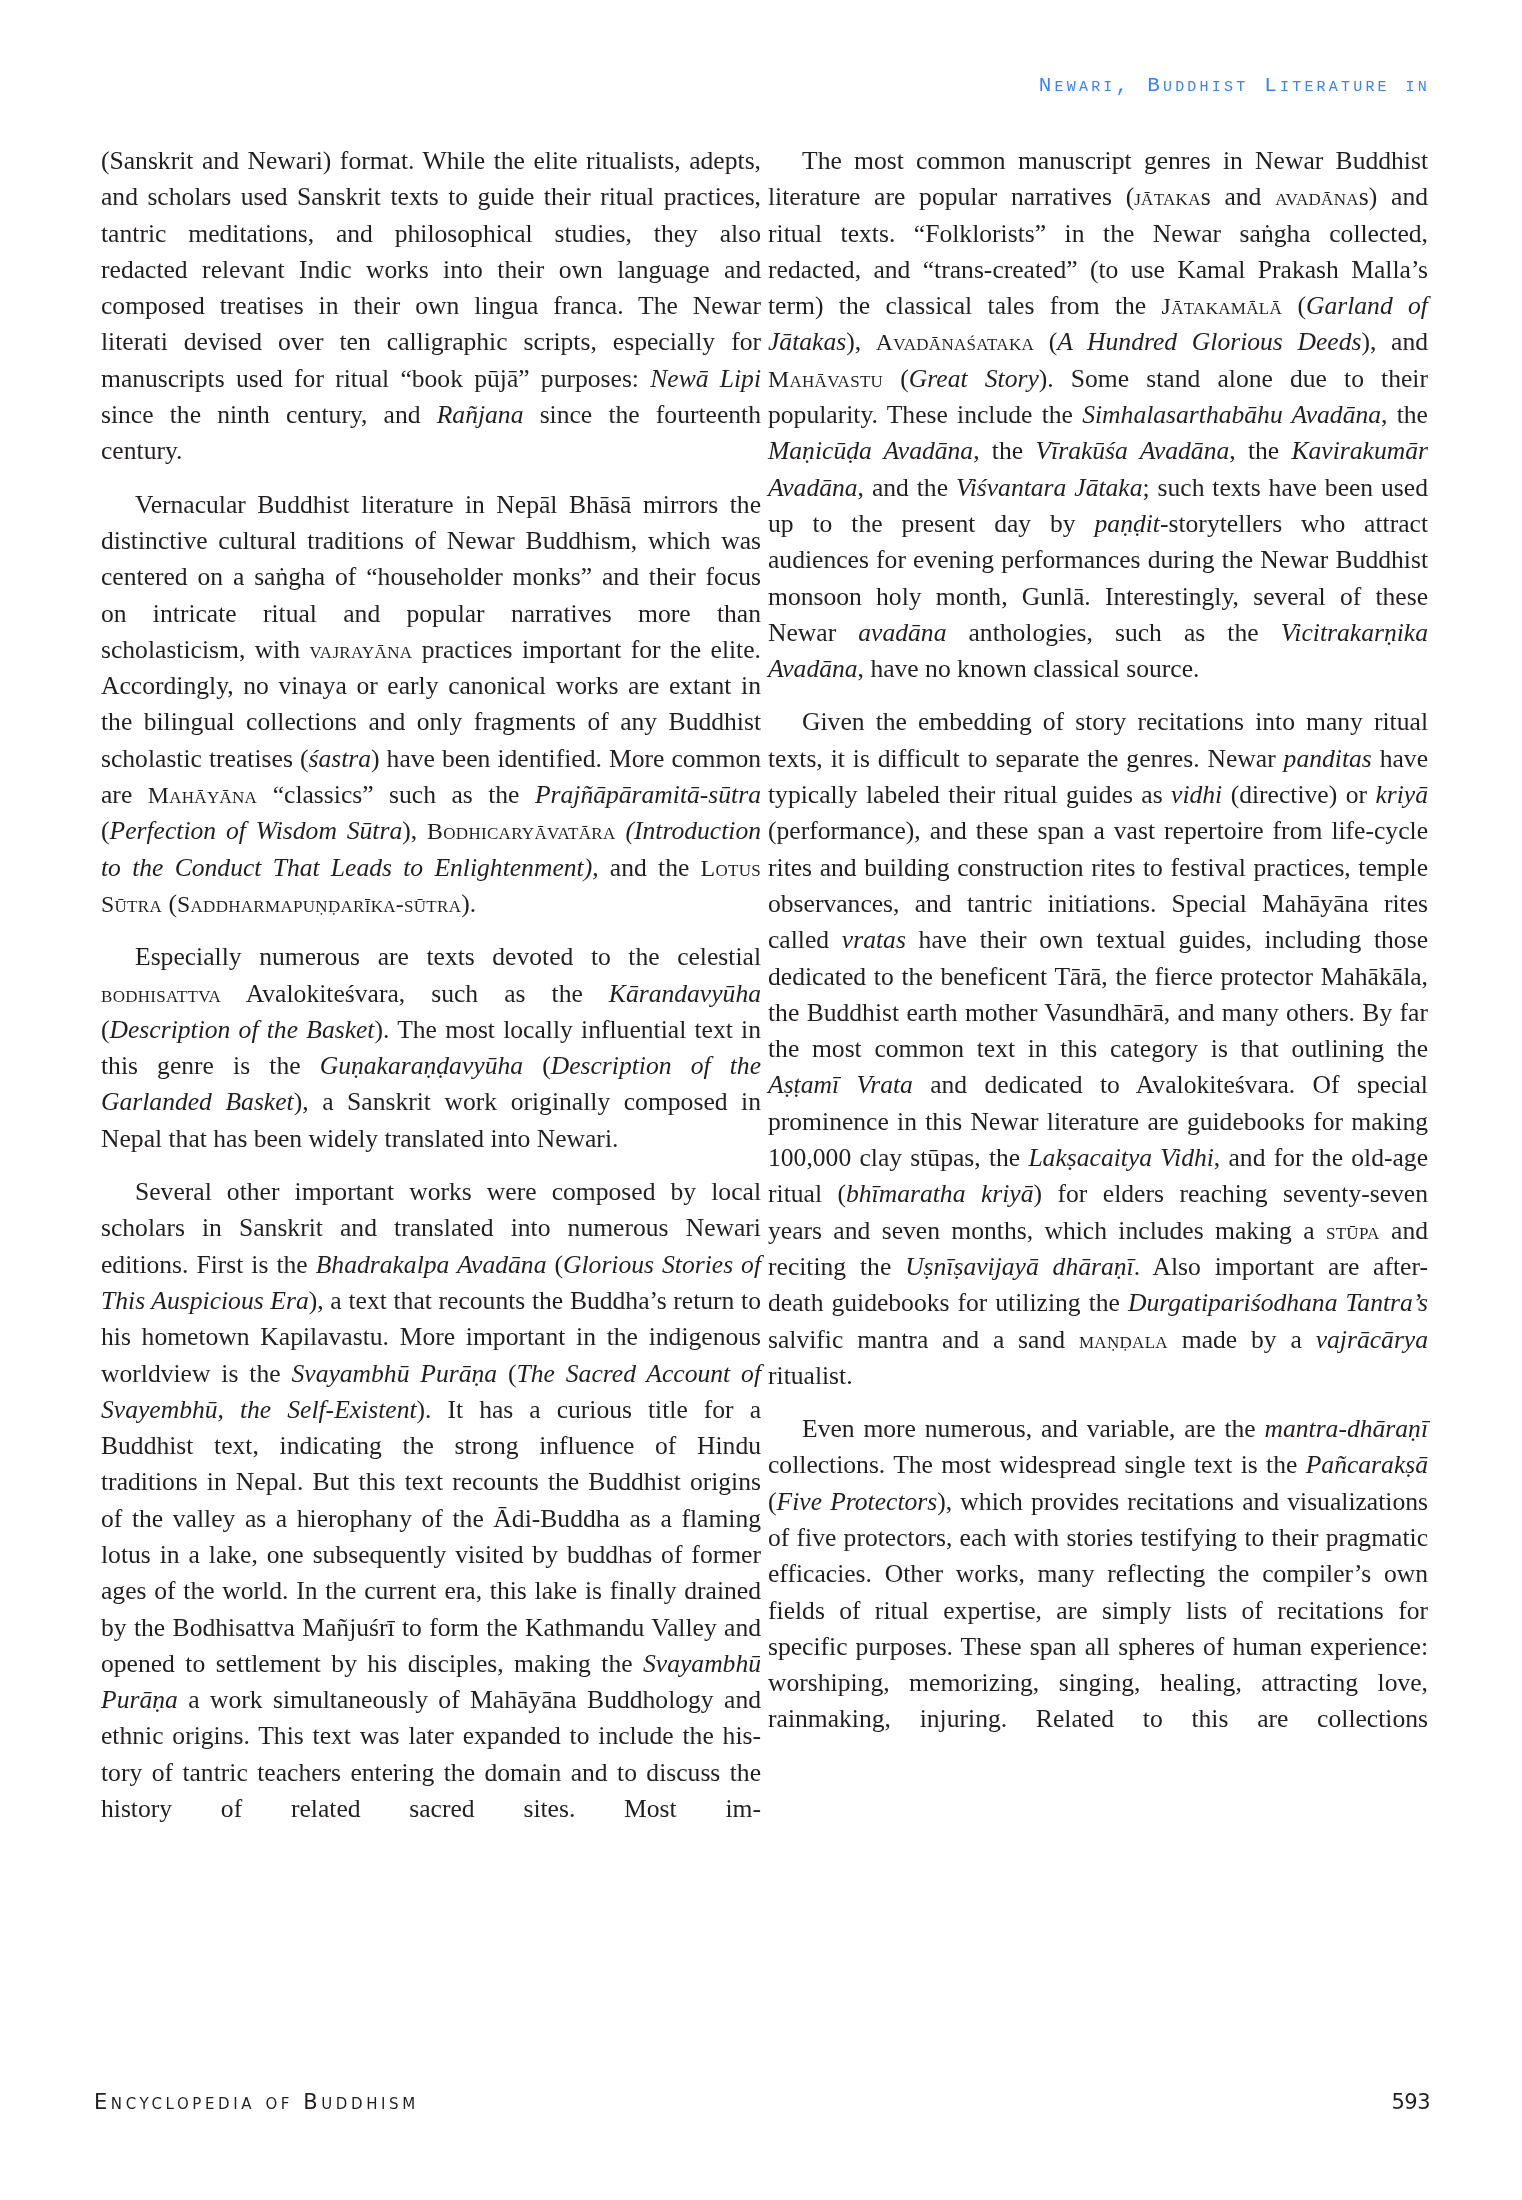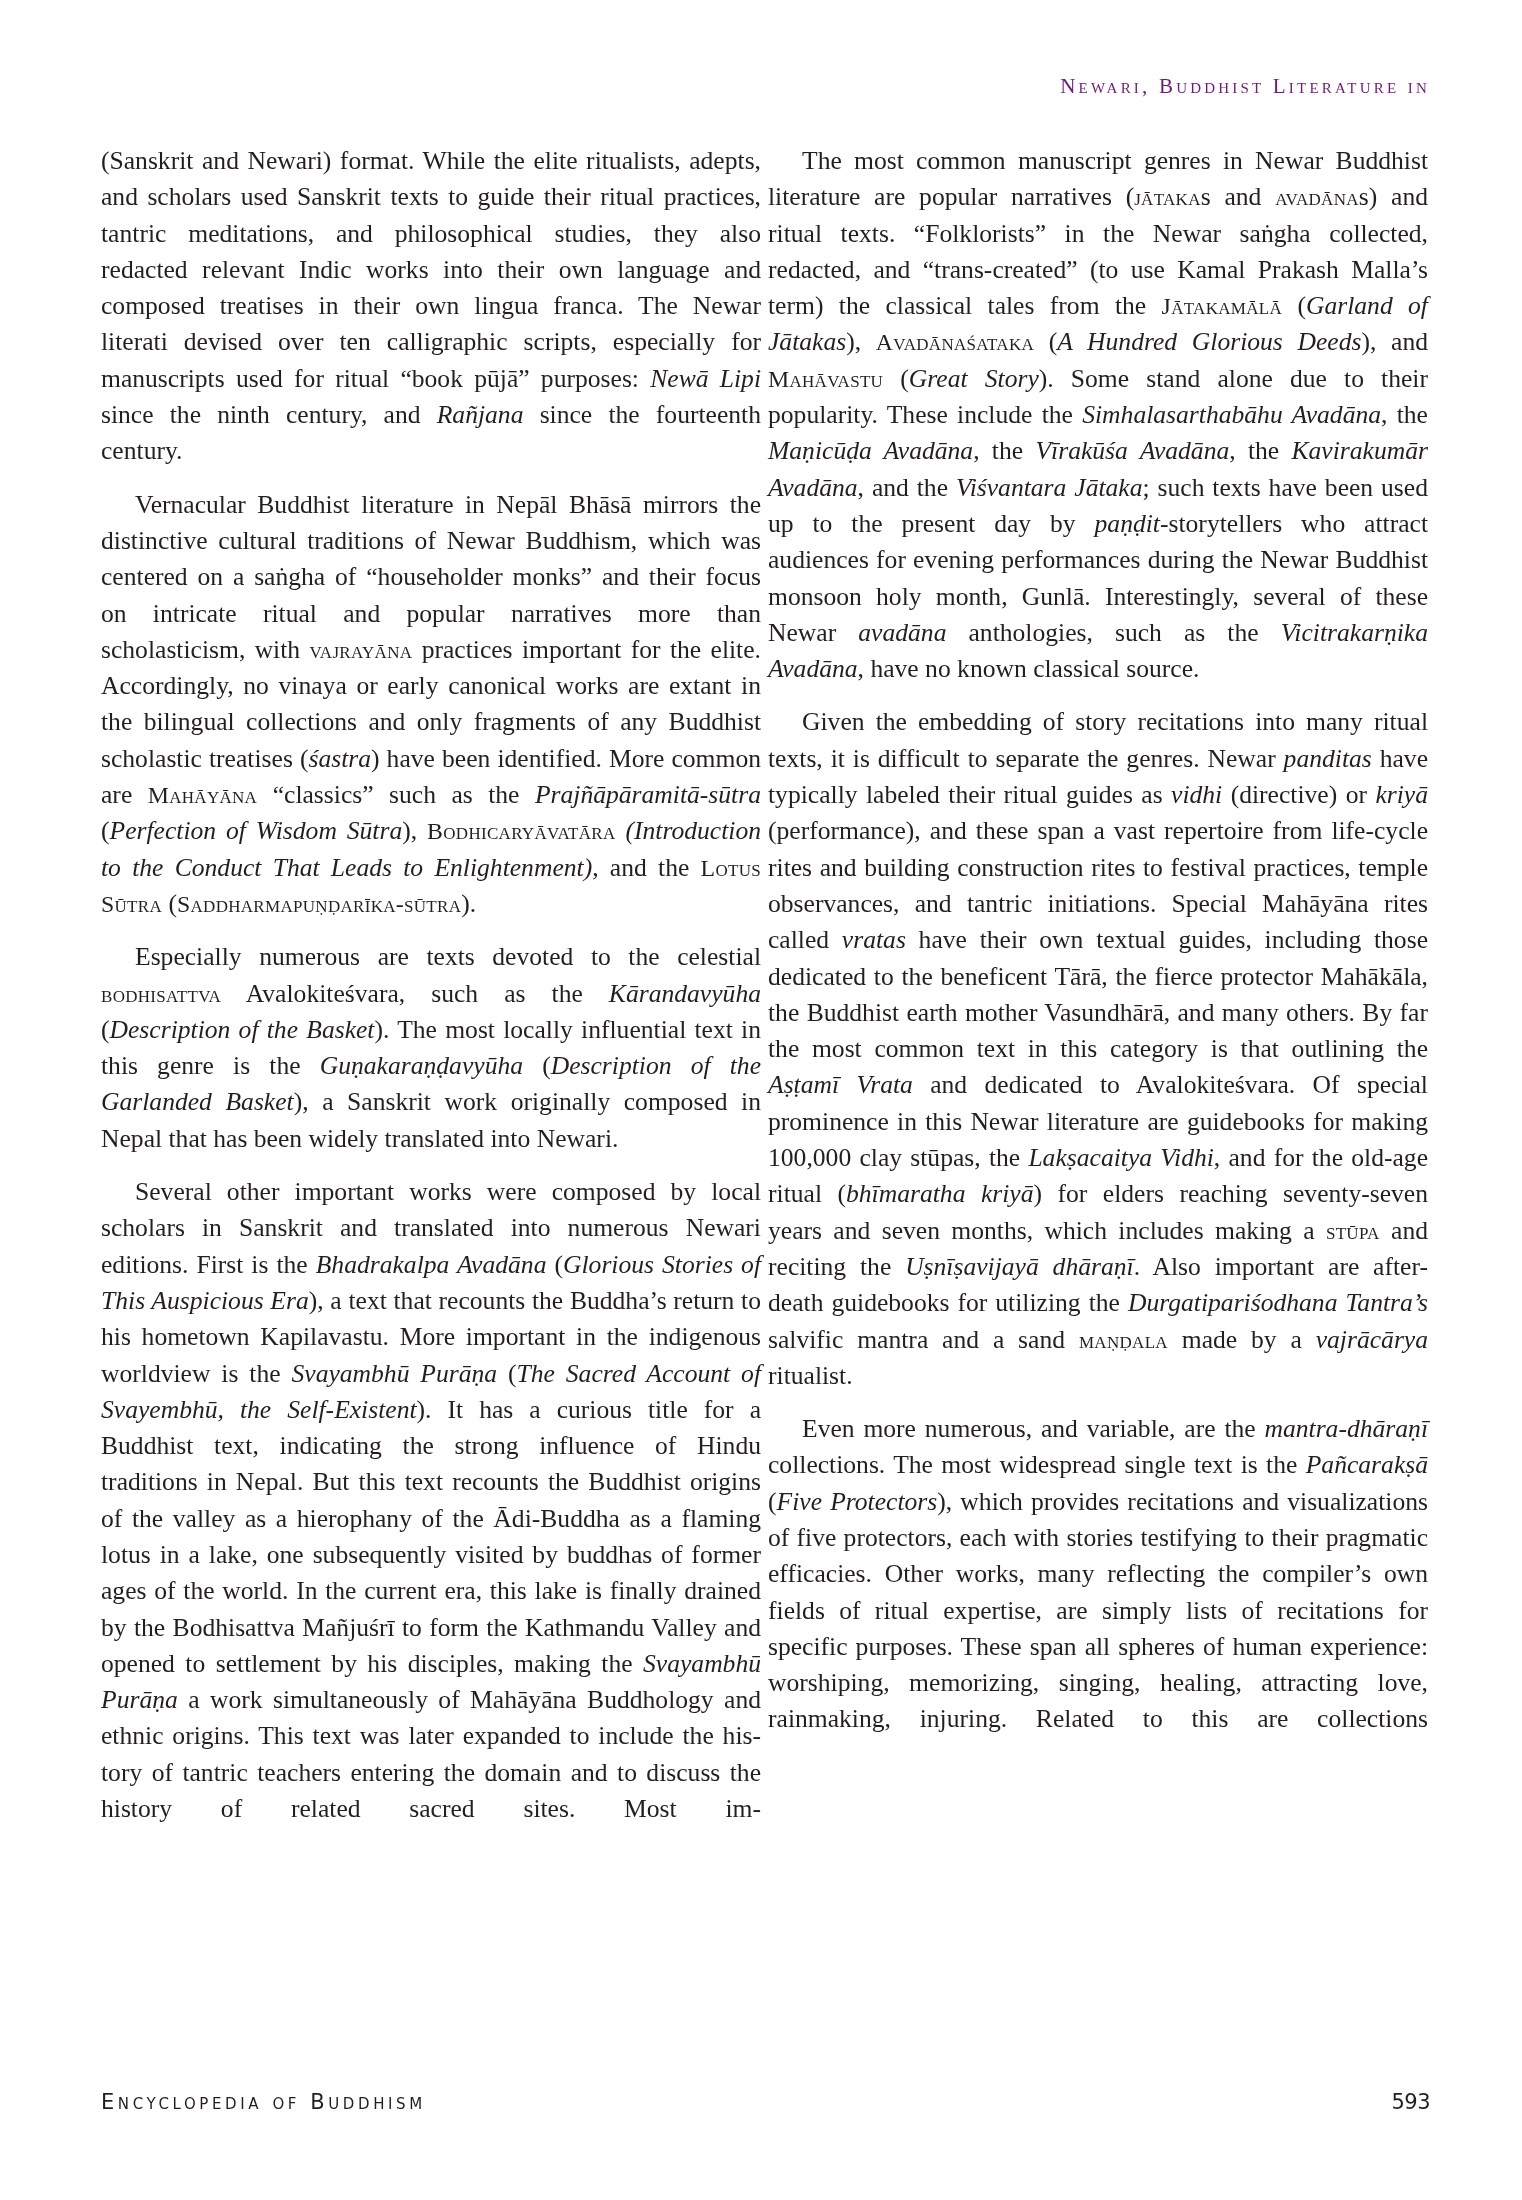--- a/index.html
+++ b/index.html
@@ -12,25 +12,25 @@
       height: 2200px;
       position: relative;
       overflow: hidden;
       color: #231f20;
       font-family: "Liberation Serif", "DejaVu Serif", serif;
     }
     .running-head {
       position: absolute;
       top: 74px;
       right: 92px;
-      font-family: Liberation Serif, serif;
+      font-family: Liberation Mono, monospace;
       font-variant: small-caps;
       font-size: 21px;
       letter-spacing: 3.2px;
-      color: #701a75;
+      color: #3b82f6;
       white-space: nowrap;
     }
     .column {
       position: absolute;
       top: 143px;
       width: 660px;
       font-size: 25.6px;
       line-height: 36.3px;
       text-align: justify;
       hyphens: manual;
@@ -45,21 +45,21 @@
     .column p.no-indent { text-indent: 0; }
     .column p:last-child { margin-bottom: 0; }
     .column p.last-line-justify {
       text-align-last: justify;
     }
     .i { font-style: italic; }
     .sc { font-variant: small-caps; font-size: 0.93em; letter-spacing: 0.3px; }
     .footer {
       position: absolute;
       top: 2090px;
-      left: 101px;
+      left: 94px;
       right: 92px;
       height: 30px;
       font-family: "DejaVu Sans", "Liberation Sans", sans-serif;
       color: #231f20;
     }
     .footer-title {
       position: absolute;
       left: 0;
       top: 0;
       font-variant: small-caps;

